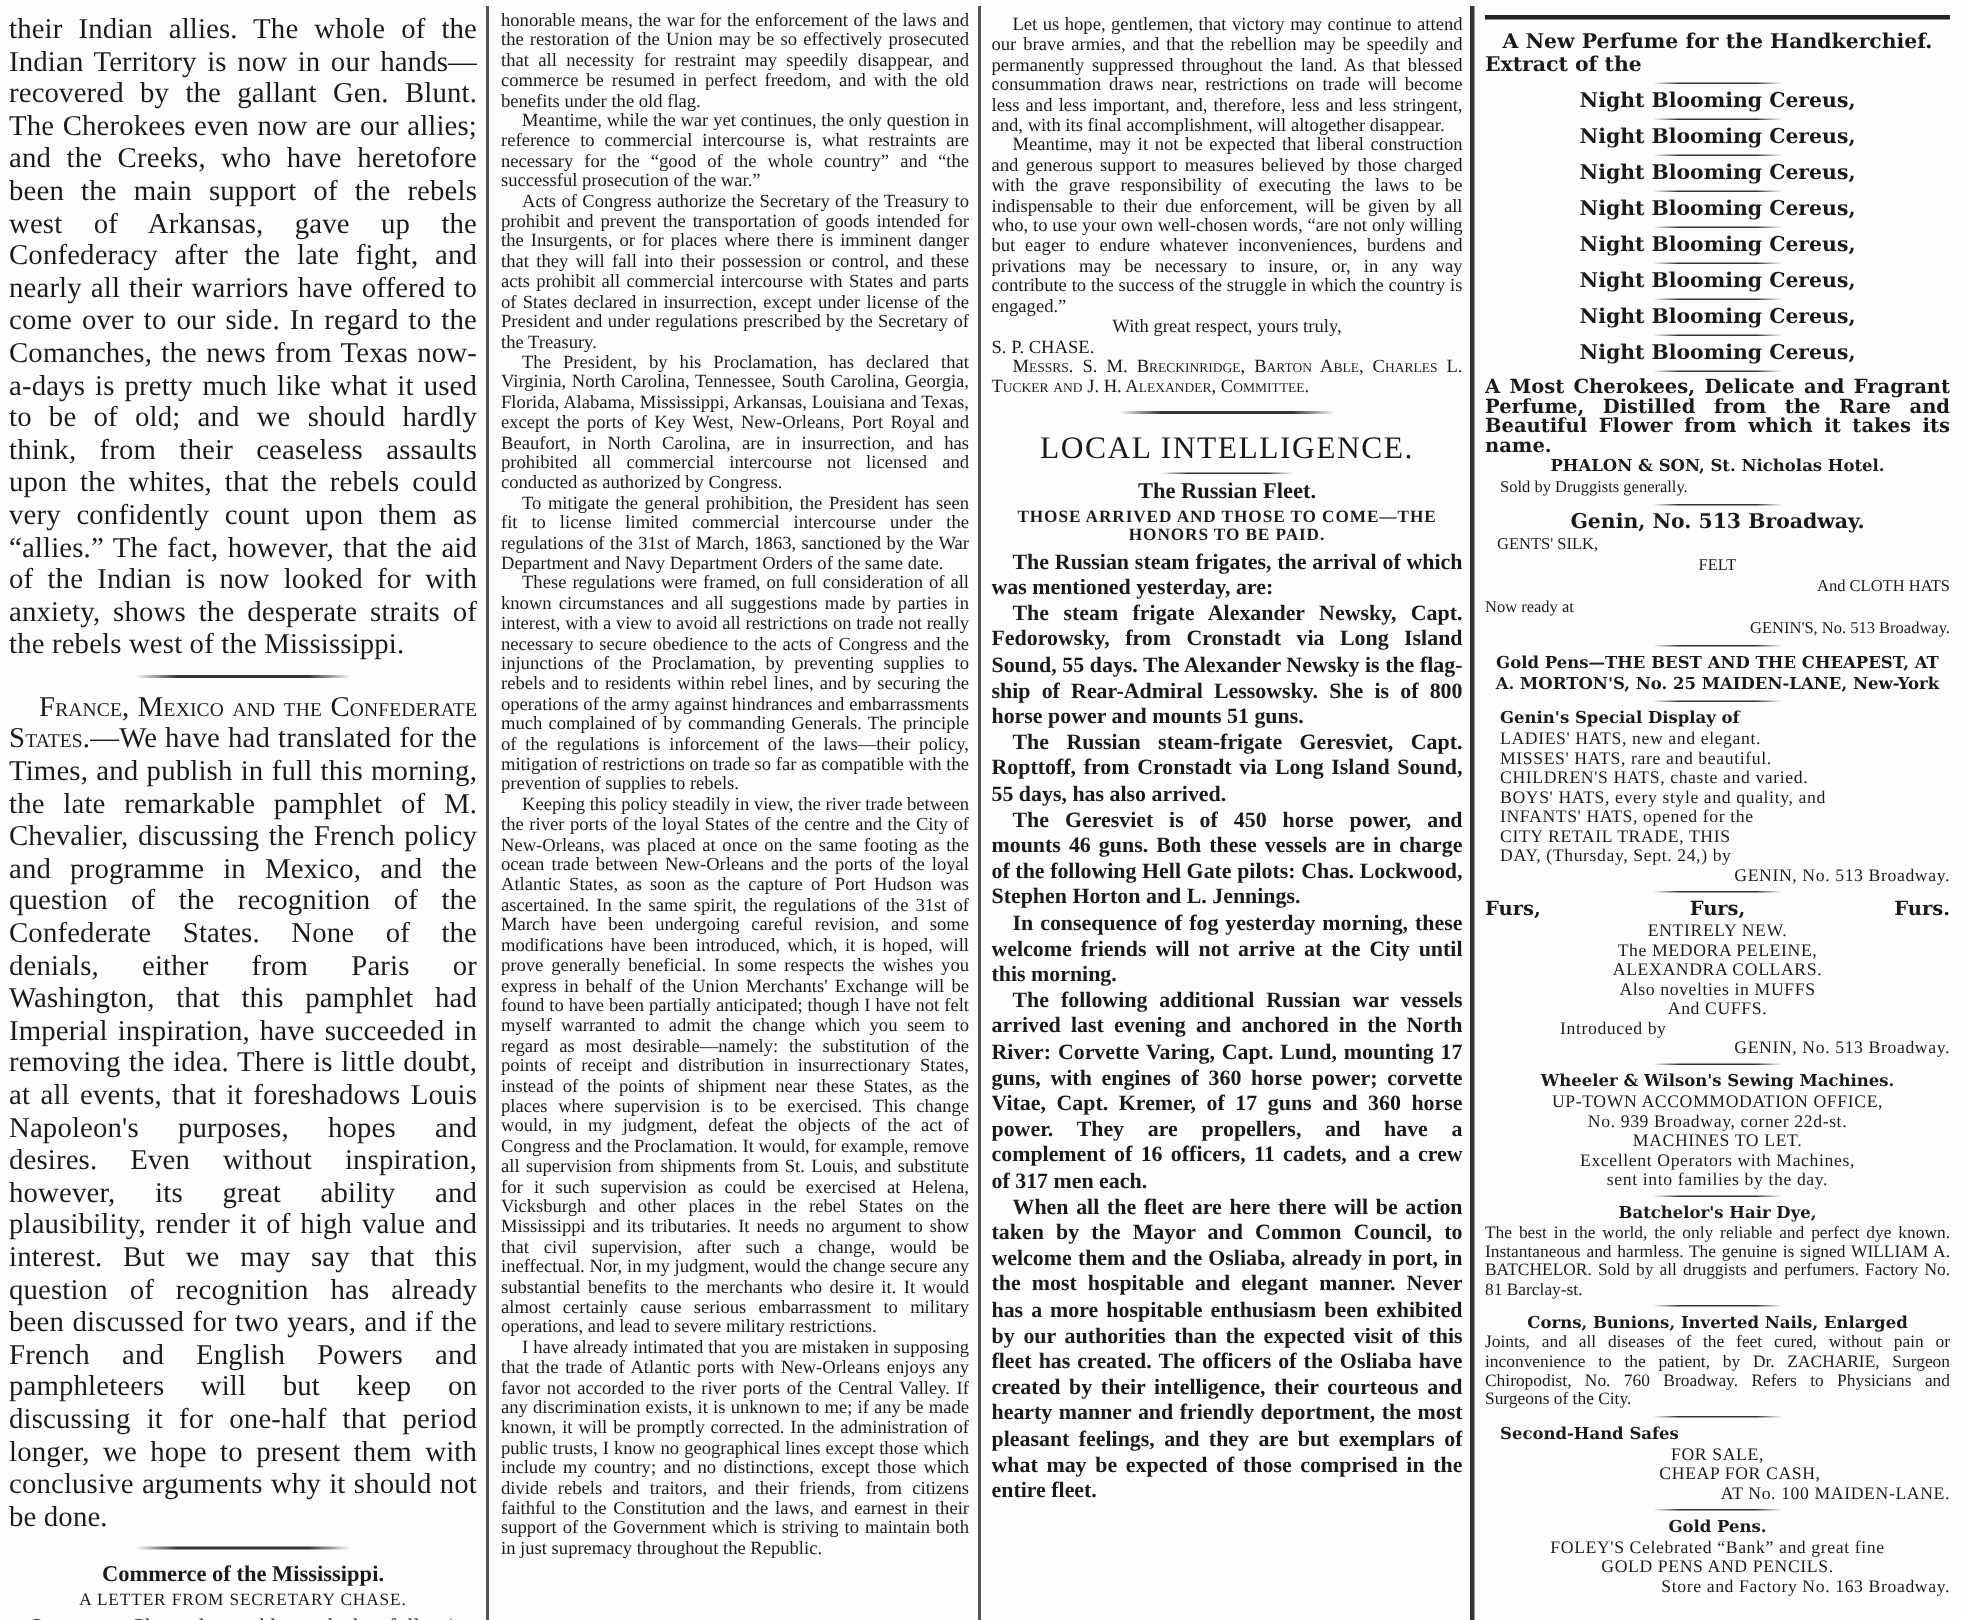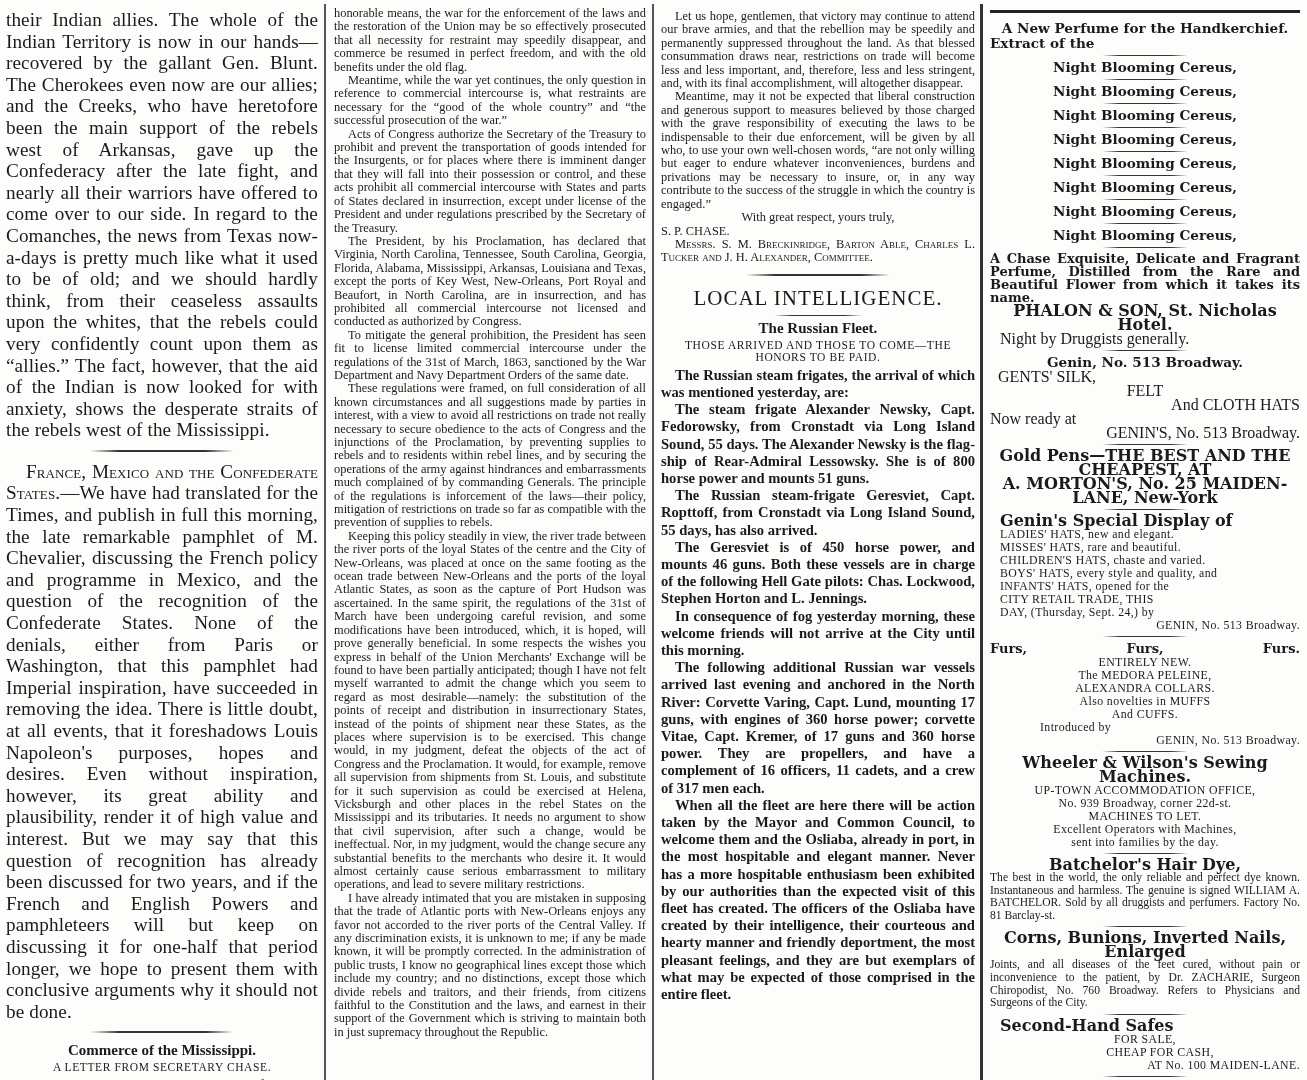--- a/index.html
+++ b/index.html
@@ -27,21 +27,21 @@
   .md p { margin: 0; font-size: 14.6px; line-height: 17.2px; text-align: justify; font-weight: bold; }
   .md p.ind { text-indent: 14px; }
 
   .head1 { text-align: center; font-weight: bold; font-size: 15px; margin: 4px 0 2px; }
   .head2 { text-align: center; font-weight: normal; font-size: 11.5px; letter-spacing: 0.6px; margin: 0 0 4px; }
   .right { text-align: right; }
   .local { text-align: center; font-size: 21px; letter-spacing: 1px; margin: 10px 0 4px; font-weight: normal; }
 
   
   .ad { text-align: center; font-family: "DejaVu Serif", serif; font-weight: bold; }
-  .ad .line { display: block; font-size: 16px; line-height: 14px; }
+  .ad .line { display: block; font-size: 11px; line-height: 14px; }
   .ad .hd { font-size: 13.6px; line-height: 15px; }
   .ad .cereus { font-size: 13.6px; line-height: 15px; margin: 2px 0; }
   .ad .left { text-align: left; }
   .ad .rt { text-align: right; }
   .ad .just { text-align: justify; font-size: 11.6px; line-height: 12.6px; }
   .ad .caps { letter-spacing: 0.4px; font-size: 11.8px; line-height: 13px; font-weight: normal; font-family: "Liberation Serif", serif; }
   .ad .norm { font-weight: normal; font-family: "Liberation Serif", serif; }
   .furs { display: flex; justify-content: space-between; font-size: 13px; }
   .topbar { height: 3px; background: #222; margin: 6px 0 8px; }
 </style>
@@ -85,21 +85,21 @@
       <p class="ind">Meantime, may it not be expected that liberal construction and generous support to measures believed by those charged with the grave responsibility of executing the laws to be indispensable to their due enforcement, will be given by all who, to use your own well-chosen words, “are not only willing but eager to endure whatever inconveniences, burdens and privations may be necessary to insure, or, in any way contribute to the success of the struggle in which the country is engaged.”</p>
       <p style="text-align:center">With great respect, yours truly,</p>
       <p class="right" style="padding-right:20px">S. P. CHASE.</p>
       <p class="ind sc">Messrs. S. M. Breckinridge, Barton Able, Charles L. Tucker and J. H. Alexander, Committee.</p>
     </div>
     <span class="sep short"></span>
     <div class="local">LOCAL INTELLIGENCE.</div>
     <span class="sep tiny"></span>
     <div class="md">
       <div class="head1">The Russian Fleet.</div>
-      <div class="head2" style="font-weight:normal">THOSE ARRIVED AND THOSE TO COME—THE HONORS TO BE PAID.</div>
+      <div class="head2" style="font-weight:bold">THOSE ARRIVED AND THOSE TO COME—THE HONORS TO BE PAID.</div>
       <p class="ind">The Russian steam frigates, the arrival of which was mentioned yesterday, are:</p>
       <p class="ind">The steam frigate Alexander Newsky, Capt. Fedorowsky, from Cronstadt via Long Island Sound, 55 days. The Alexander Newsky is the flag-ship of Rear-Admiral Lessowsky. She is of 800 horse power and mounts 51 guns.</p>
       <p class="ind">The Russian steam-frigate Geresviet, Capt. Ropttoff, from Cronstadt via Long Island Sound, 55 days, has also arrived.</p>
       <p class="ind">The Geresviet is of 450 horse power, and mounts 46 guns. Both these vessels are in charge of the following Hell Gate pilots: Chas. Lockwood, Stephen Horton and L. Jennings.</p>
       <p class="ind">In consequence of fog yesterday morning, these welcome friends will not arrive at the City until this morning.</p>
       <p class="ind">The following additional Russian war vessels arrived last evening and anchored in the North River: Corvette Varing, Capt. Lund, mounting 17 guns, with engines of 360 horse power; corvette Vitae, Capt. Kremer, of 17 guns and 360 horse power. They are propellers, and have a complement of 16 officers, 11 cadets, and a crew of 317 men each.</p>
       <p class="ind">When all the fleet are here there will be action taken by the Mayor and Common Council, to welcome them and the Osliaba, already in port, in the most hospitable and elegant manner. Never has a more hospitable enthusiasm been exhibited by our authorities than the expected visit of this fleet has created. The officers of the Osliaba have created by their intelligence, their courteous and hearty manner and friendly deportment, the most pleasant feelings, and they are but exemplars of what may be expected of those comprised in the entire fleet.</p>
     </div>
 
   </div>
@@ -120,23 +120,23 @@
       <span class="line cereus">Night Blooming Cereus,</span>
       <span class="sep tiny"></span>
       <span class="line cereus">Night Blooming Cereus,</span>
       <span class="sep tiny"></span>
       <span class="line cereus">Night Blooming Cereus,</span>
       <span class="sep tiny"></span>
       <span class="line cereus">Night Blooming Cereus,</span>
       <span class="sep tiny"></span>
       <span class="line cereus">Night Blooming Cereus,</span>
       <span class="sep tiny"></span>
-      <span class="line just hd" style="font-size:13px;line-height:13px">A Chase Exquisite, Delicate and Fragrant Perfume, Distilled from the Rare and Beautiful Flower from which it takes its name.</span>
+      <span class="line just hd" style="font-size:13px;line-height:13px">A Most Cherokees, Delicate and Fragrant Perfume, Distilled from the Rare and Beautiful Flower from which it takes its name.</span>
       <span class="line">PHALON &amp; SON, St. Nicholas Hotel.</span>
-      <span class="line left norm" style="padding-left:10px">Night by Druggists generally.</span>
+      <span class="line left norm" style="padding-left:10px">Sold by Druggists generally.</span>
     </div>
     <span class="sep tiny"></span>
 
     <div>
       <span class="line hd">Genin, No. 513 Broadway.</span>
       <span class="line left norm" style="padding-left:8px">GENTS' SILK,</span>
       <span class="line norm">FELT</span>
       <span class="line rt norm">And CLOTH HATS</span>
       <span class="line left norm">Now ready at</span>
       <span class="line rt norm">GENIN'S, No. 513 Broadway.</span>

